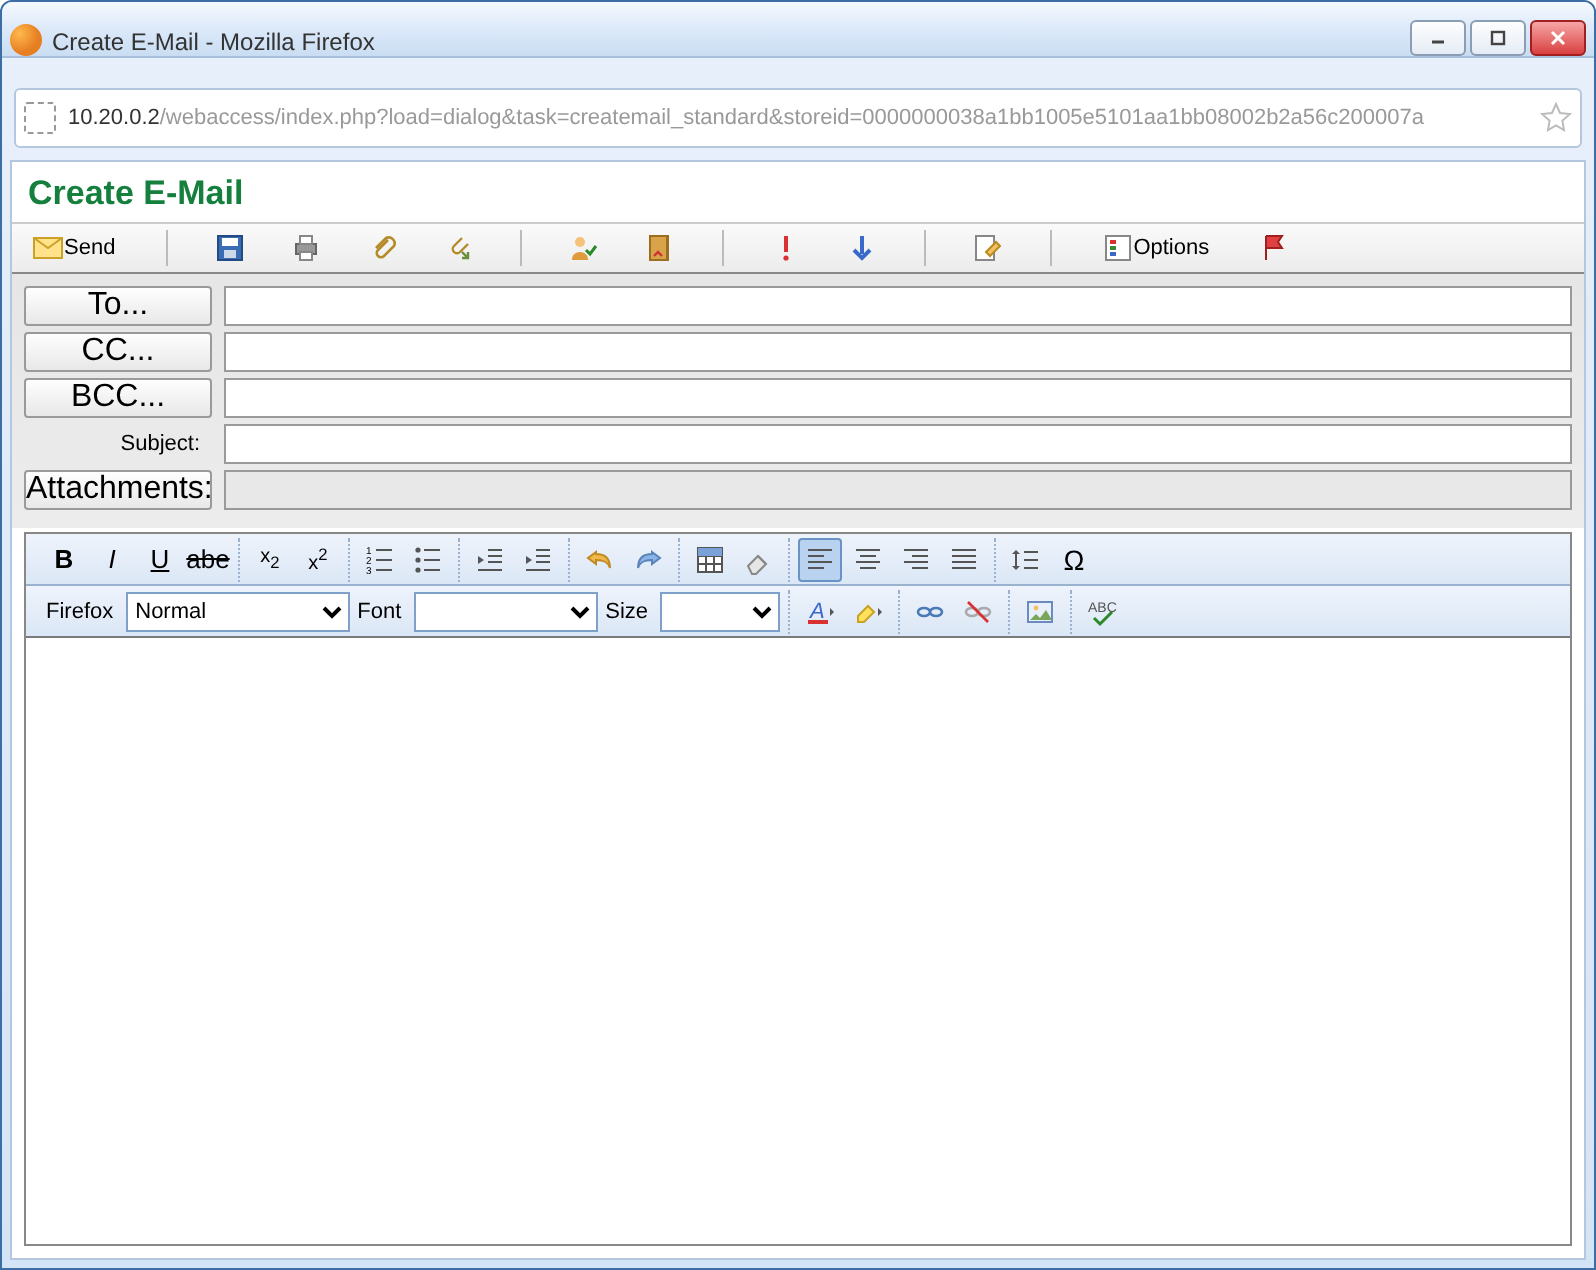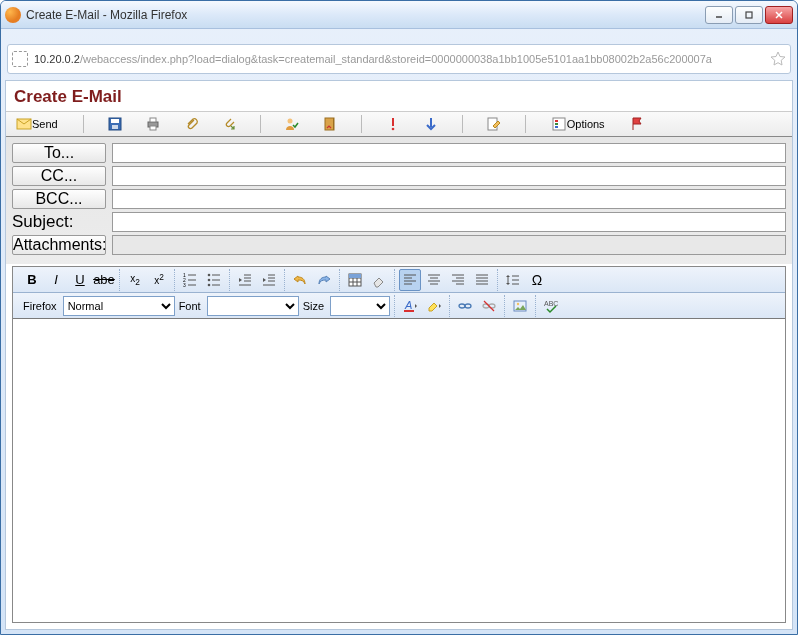--- a/index.html
+++ b/index.html
@@ -9,21 +9,21 @@
   border: 1px solid #3a6ea5;
   border-radius: 6px 6px 0 0;
   background: linear-gradient(to bottom, #e8f0fb 0%, #d4e4f7 100%);
   display: flex; flex-direction: column;
   overflow: hidden;
 }
 .titlebar {
   height: 28px;
   background: linear-gradient(to bottom, #f5f9fe 0%, #dce9f9 50%, #c9ddf2 100%);
   border-bottom: 1px solid #a8c0de;
-  display: flex; align-items: center;
+  display: flex; align-items: flex-end;
   padding: 0 4px;
 }
 .titlebar .favicon {
   width: 16px; height: 16px; margin-right: 5px;
   background: radial-gradient(circle at 30% 30%, #ffb84d, #e67e22 60%);
   border-radius: 50%;
   position: relative;
 }
 .titlebar .title { flex: 1; font-size: 12px; color: #333; }
 .win-controls { display: flex; gap: 2px; }
@@ -58,21 +58,21 @@
 }
 .content {
   flex: 1; margin: 0 4px 4px 4px;
   background: #fff; border: 1px solid #b5c7dc;
   display: flex; flex-direction: column;
   overflow: hidden;
 }
 .page-title {
   font-size: 17px; font-weight: bold;
   padding: 6px 8px 4px 8px;
-  color: #7f1d1d;
+  color: #15803d;
 }
 .main-toolbar {
   display: flex; align-items: center;
   padding: 2px 6px; gap: 18px;
   border-top: 1px solid #ccc;
   border-bottom: 1px solid #888;
   background: linear-gradient(to bottom, #fafafa, #ececec);
   height: 26px;
 }
 .tb-btn {
@@ -89,21 +89,21 @@
 }
 .field-row { display: flex; align-items: center; margin-bottom: 3px; }
 .field-btn {
   width: 94px; height: 20px;
   background: linear-gradient(to bottom, #fefefe, #e8e8e8);
   border: 1px solid #9a9a9a; border-radius: 2px;
   font-size: 16px; text-align: center; line-height: 18px;
   margin-right: 6px; cursor: pointer;
 }
 .field-label {
-  width: 94px; font-size: 17px; 
+  width: 94px; font-size: 11px; text-align: right;
   margin-right: 6px; padding-right: 6px;
 }
 .field-input {
   flex: 1; height: 20px;
   border: 1px solid #9a9a9a;
   background: #fff; padding: 0 4px;
   font-size: 11px;
   position: relative;
 }
 .attach-box {

